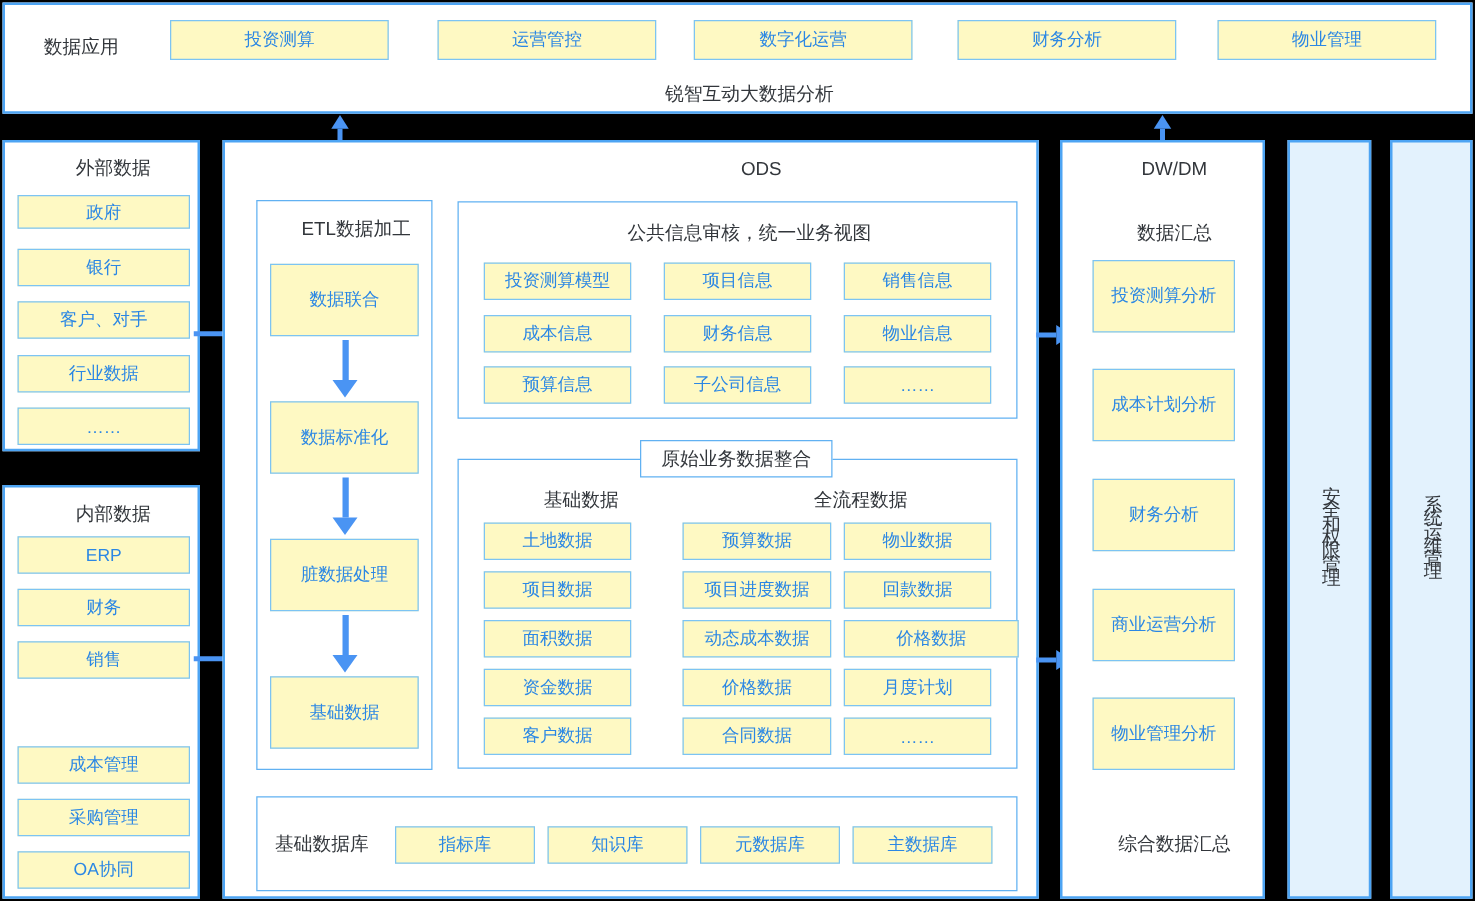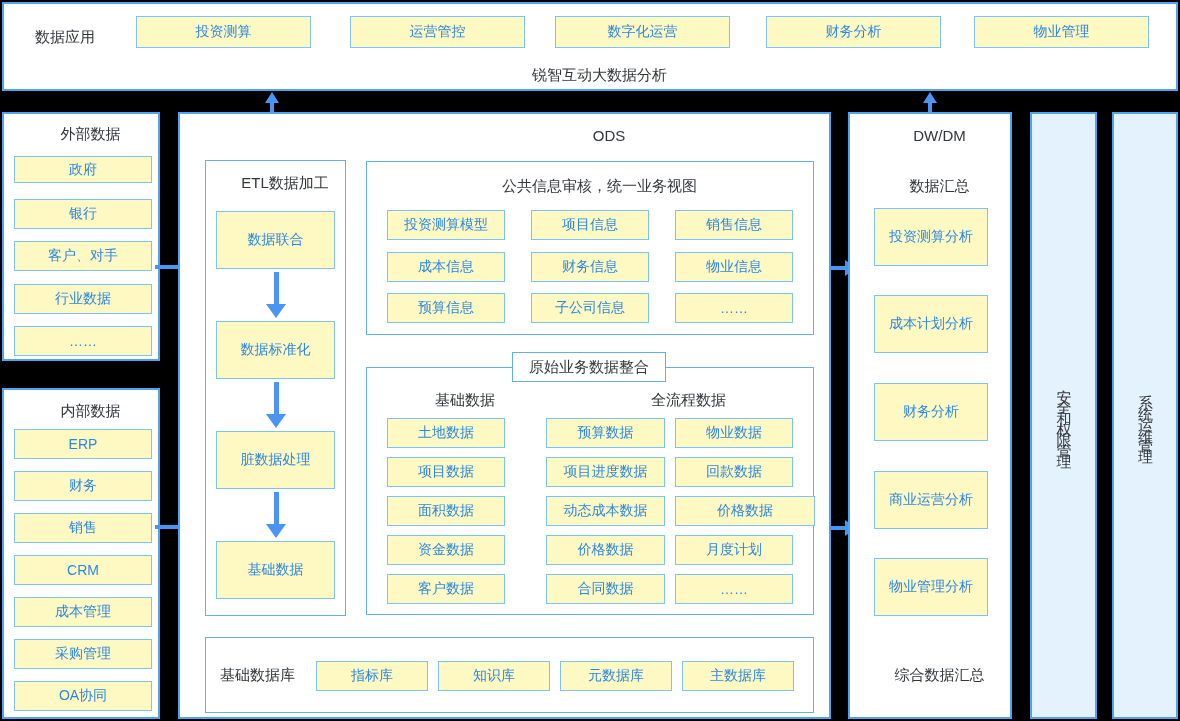--- a/index.html
+++ b/index.html
@@ -71,21 +71,20 @@
   <div class="chip" style="left:10px;top:127px;width:138px;height:30px;">客户、对手</div>
   <div class="chip" style="left:10px;top:170px;width:138px;height:30px;">行业数据</div>
   <div class="chip" style="left:10px;top:212px;width:138px;height:30px;">……</div>
 </div>
 
 <div class="panel" style="left:2px;top:388px;width:158px;height:331px;">
   <div class="ctr dark" style="left:0;right:0;top:12px;">内部数据</div>
   <div class="chip" style="left:10px;top:39px;width:138px;height:30px;">ERP</div>
   <div class="chip" style="left:10px;top:81px;width:138px;height:30px;">财务</div>
   <div class="chip" style="left:10px;top:123px;width:138px;height:30px;">销售</div>
-  <div class="chip" style="left:10px;top:165px;width:138px;height:30px;">CRM</div>
   <div class="chip" style="left:10px;top:207px;width:138px;height:30px;">成本管理</div>
   <div class="chip" style="left:10px;top:249px;width:138px;height:30px;">采购管理</div>
   <div class="chip" style="left:10px;top:291px;width:138px;height:30px;">OA协同</div>
 </div>
 
 <div class="arrow-right" style="left:155px;top:259px;width:36px;height:16px;">
     <i class="stem"></i>
     <i class="head"></i>
   </div>
 <div class="arrow-right" style="left:155px;top:519px;width:36px;height:16px;">

